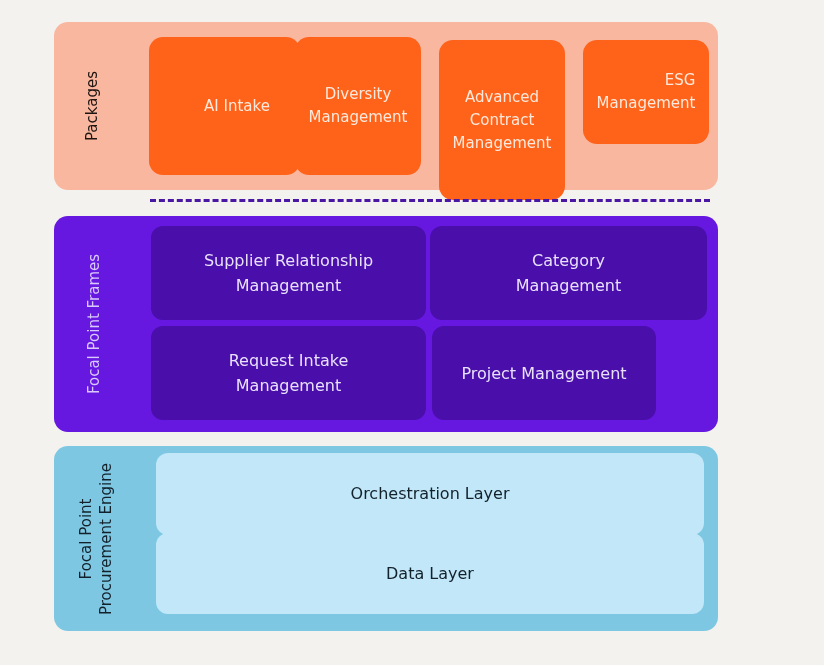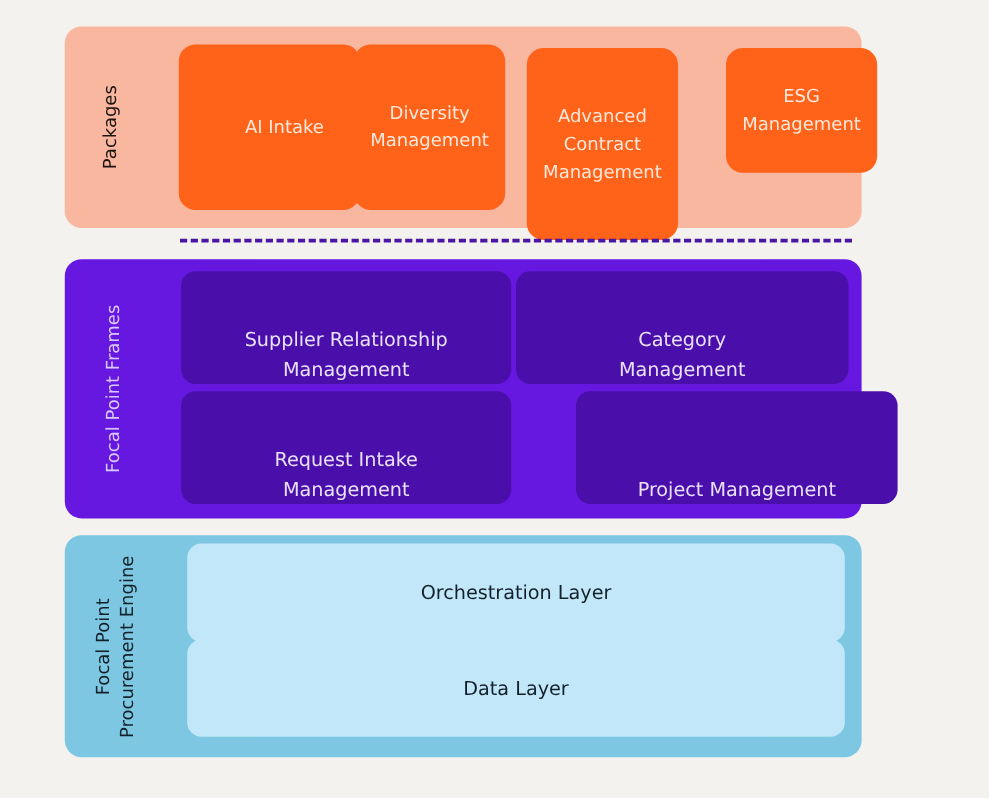--- a/index.html
+++ b/index.html
@@ -3,21 +3,21 @@
 <meta charset="utf-8">
 <style>
   html, body { margin:0; padding:0; }
   body { width:824px; height:665px; background:#f3f2ee; position:relative; overflow:hidden;
          font-family:"DejaVu Sans", sans-serif; }
   .panel { position:absolute; border-radius:14px; }
   .vlabel { position:absolute; display:flex; align-items:center; justify-content:center; }
   .vlabel span { transform:rotate(-90deg); white-space:pre; text-align:center; font-size:15px; line-height:20px; display:block; }
   .box { position:absolute; display:flex; align-items:center; justify-content:center; text-align:center; flex-direction:column; }
   .pkg { background:#ff6219; color:#fde9dc; border-radius:14px; font-size:15px; line-height:23px; }
-  .frame { background:#4a0eab; color:#e9e1fb; border-radius:12px; font-size:16px; line-height:25px;justify-content:flex-end; }
+  .frame { background:#4a0eab; color:#e9e1fb; border-radius:12px; font-size:16px; line-height:25px; }
   .eng { background:#c1e7f8; color:#13212b; border-radius:12px; font-size:16px; line-height:22px; }
   .sub { font-size:10px; line-height:14px; margin-top:3px; }
   .dash { position:absolute; left:150px; top:199px; width:560px; height:0; border-top:3px dashed #4a17a5; }
 </style>
 </head>
 <body>
 
 <div class="panel" style="left:54px;top:22px;width:664px;height:168px;background:#f9b7a0;">
   <div class="vlabel" style="left:0;top:0;width:76px;height:168px;color:#1d1410;">
     <span>Packages</span>
@@ -28,21 +28,21 @@
   </div>
 <div class="box pkg" style="left:295px;top:37px;width:126px;height:138px;">
     <span style="white-space:pre;">Diversity
 Management</span>
   </div>
 <div class="box pkg" style="left:439px;top:40px;width:126px;height:160px;">
     <span style="white-space:pre;">Advanced
 Contract
 Management</span>
   </div>
-<div class="box pkg" style="left:605px;top:40px;width:126px;height:104px;">
+<div class="box pkg" style="left:583px;top:40px;width:126px;height:104px;text-align:right;">
     <span style="white-space:pre;">ESG
 Management</span>
   </div>
 
 <div class="dash"></div>
 
 <div class="panel" style="left:54px;top:216px;width:664px;height:216px;background:#6618e0;">
   <div class="vlabel" style="left:0;top:0;width:80px;height:216px;color:#d9c8fb;">
     <span>Focal Point Frames</span>
   </div>
@@ -52,21 +52,21 @@
 Management</span>
   </div>
 <div class="box frame" style="left:430px;top:226px;width:277px;height:94px;">
     <span style="white-space:pre;">Category
 Management</span>
   </div>
 <div class="box frame" style="left:151px;top:326px;width:275px;height:94px;">
     <span style="white-space:pre;">Request Intake
 Management</span>
   </div>
-<div class="box frame" style="left:432px;top:326px;width:268px;height:94px;margin-left:48px;">
+<div class="box frame" style="left:432px;top:326px;width:224px;height:94px;">
     <span style="white-space:pre;">Project Management</span>
   </div>
 
 <div class="panel" style="left:54px;top:446px;width:664px;height:185px;background:#7ec7e2;">
   <div class="vlabel" style="left:0;top:0;width:84px;height:185px;color:#13212b;">
     <span>Focal Point
 Procurement Engine</span>
   </div>
 </div>
 <div class="box eng" style="left:156px;top:453px;width:548px;height:82px;">

